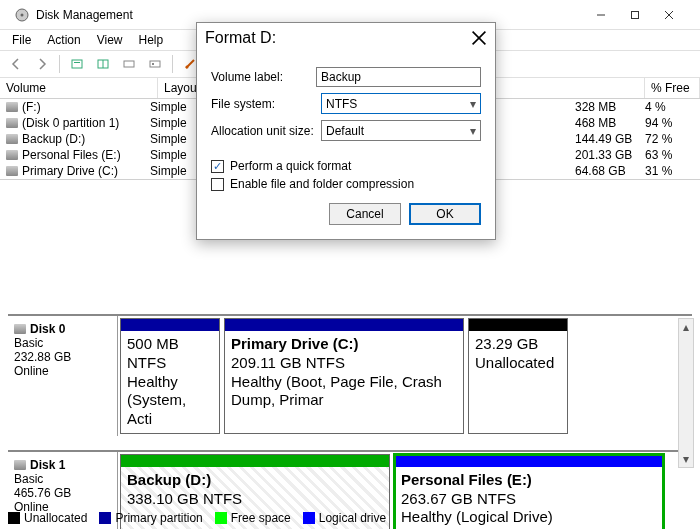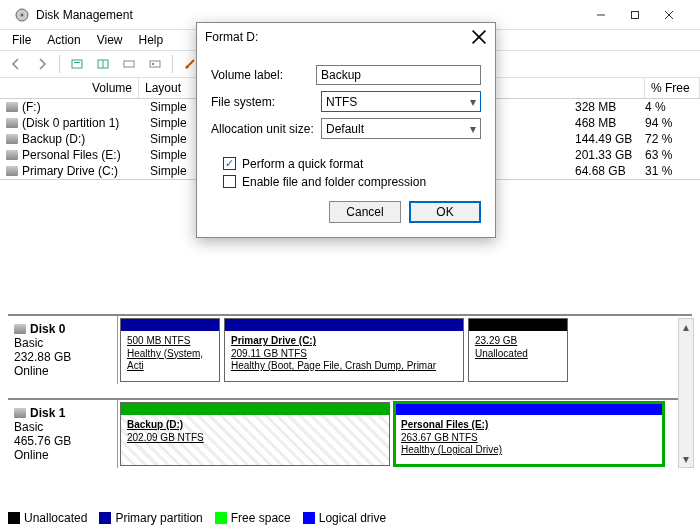--- a/index.html
+++ b/index.html
@@ -20,60 +20,60 @@
   
   .toolbar { height: 28px; display: flex; align-items: center; padding: 0 4px; gap: 2px; border-top: 1px solid #e0e0e0; border-bottom: 1px solid #e0e0e0; }
   .tbtn { width: 24px; height: 22px; display: flex; align-items: center; justify-content: center; border: 1px solid transparent; }
   .tsep { width: 1px; height: 18px; background: #d0d0d0; margin: 0 3px; }
   .tbtn svg { width: 14px; height: 14px; }
 
   
   .vollist { border-bottom: 1px solid #d0d0d0; }
   .vollist-head { display: flex; border-bottom: 1px solid #d0d0d0; background: #fff; }
   .vollist-head div { padding: 3px 6px; font-size: 12px; border-right: 1px solid #e0e0e0; }
-  .vlh-vol { width: 139px; text-align: right; } .vlh-lay { width: 70px; } .vlh-gap { flex: 1; } .vlh-fs { width: 70px; } .vlh-pf { width: 55px; }
+  .vlh-vol { width: 158px; } .vlh-lay { width: 70px; } .vlh-gap { flex: 1; } .vlh-fs { width: 70px; } .vlh-pf { width: 55px; }
   .volrow { display: flex; padding: 1px 0; font-size: 12px; }
   .volrow .c-vol { width: 150px; padding-left: 6px; display: flex; align-items: center; gap: 4px; }
   .volrow .c-lay { width: 70px; }
   .volrow .c-gap { flex: 1; }
   .volrow .c-fs { width: 70px; }
   .volrow .c-pf { width: 55px; }
   .dicon { width: 12px; height: 10px; background: linear-gradient(#ccc,#888); border-radius: 1px; display:inline-block; }
 
   
   .gpanel { position: absolute; left: 8px; right: 8px; top: 314px; }
   .disk { display: flex; border-top: 2px solid #888; margin-bottom: 14px; }
   .diskhead { width: 110px; padding: 6px; border-right: 1px solid #999; }
   .diskhead .dn { font-weight: bold; display:flex; align-items:center; gap:4px;}
   .diskparts { flex: 1; display: flex; gap: 4px; padding: 2px;}
   .part { border: 1px solid #666; display: flex; flex-direction: column; }
   .phdr { height: 12px; }
-  .pbody { padding: 4px 6px; font-size: 10px; line-height: 1.25; flex: 1; background: #fff; text-decoration: underline;}
+  .pbody { padding: 4px 6px; font-size: 15px; line-height: 1.25; flex: 1; background: #fff;}
   .hatch { background-image: repeating-linear-gradient(45deg,#eee 0,#eee 3px,#fff 3px,#fff 8px);}
   .selpart { outline: 3px solid #0a0; outline-offset:-2px;}
   .scrollbar { position:absolute; right:-2px; top:4px; width:16px; height:150px; background:#f0f0f0; border:1px solid #d0d0d0;}
   .scrollbar .arrow { height:16px; display:flex; align-items:center; justify-content:center; color:#555;}
 
   
   .legend { position: absolute; bottom: 4px; left: 8px; display: flex; gap: 12px; font-size: 12px; align-items:center;}
   .lg { display: flex; align-items: center; gap: 4px; }
   .sw { width: 12px; height: 12px; }
 
   
   .dialog { position: absolute; left: 196px; top: 22px; width: 300px; background: #fff; border: 1px solid #888; box-shadow: 0 4px 14px rgba(0,0,0,.3); }
-  .dlg-title { display: flex; align-items: center; padding: 6px 8px; font-size: 12px; }
+  .dlg-title { display: flex; align-items: center; padding: 6px 8px; font-size: 16px; }
   .dlg-title span:first-child { flex:1; }
   .dlg-close { width:16px; height:16px; }
   .dlg-body { padding: 8px 14px 14px; }
   .drow { display:flex; align-items:center; margin: 6px 0; }
   .dlbl { width: 110px; font-size:12px;}
   .dinp { flex:1; height:20px; border:1px solid #7a7a7a; padding: 2px 4px; font-size:12px;}
   .dsel { flex:1; height:21px; border:1px solid #7a7a7a; padding: 1px 4px; font-size:12px; display:flex; align-items:center; justify-content:space-between;}
   .dsel.blue { border-color:#0067c0;}
-  .chk { display:flex; align-items:flex-start; gap:6px; margin:4px 12px; font-size:12px;}
+  .chk { display:flex; align-items:flex-end; gap:6px; margin:4px 0; font-size:12px;}
   .chkbox { width:13px; height:13px; border:1px solid #333; display:flex; align-items:center; justify-content:center;}
   .chkbox.on::after { content:"✓"; font-size:11px; color:#1a5fb4; line-height:1;}
   .dbtns { display:flex; justify-content:flex-end; gap:8px; margin-top:12px;}
   .dbtn { min-width:72px; height:22px; border:1px solid #888; background:#f0f0f0; font-size:12px; display:flex; align-items:center; justify-content:center;}
   .dbtn.primary { border:2px solid #0067c0;}
 </style>
 </head>
 <body>
 
 <div class="titlebar">
@@ -269,21 +269,21 @@
           <div class="dn"><span class="dicon"></span>Disk 1</div>
   <div>Basic</div>
   <div>465.76 GB</div>
   <div>Online</div>
         </div>
         <div class="diskparts">
           <div class="part" style="width: 270px;">
             <div class="phdr" style="background:#0a0"></div>
     <div class="pbody hatch">
       <div><b>Backup  (D:)</b></div>
-      <div>202.09 GB NTFS</div>
+      <div>338.10 GB NTFS</div>
     </div>
           </div>
           <div class="part selpart" style="width: 270px;">
             <div class="phdr" style="background:#0000ff"></div>
     <div class="pbody ">
       <div><b>Personal Files  (E:)</b></div>
       <div>263.67 GB NTFS</div>
       <div>Healthy (Logical Drive)</div>
     </div>
           </div>

